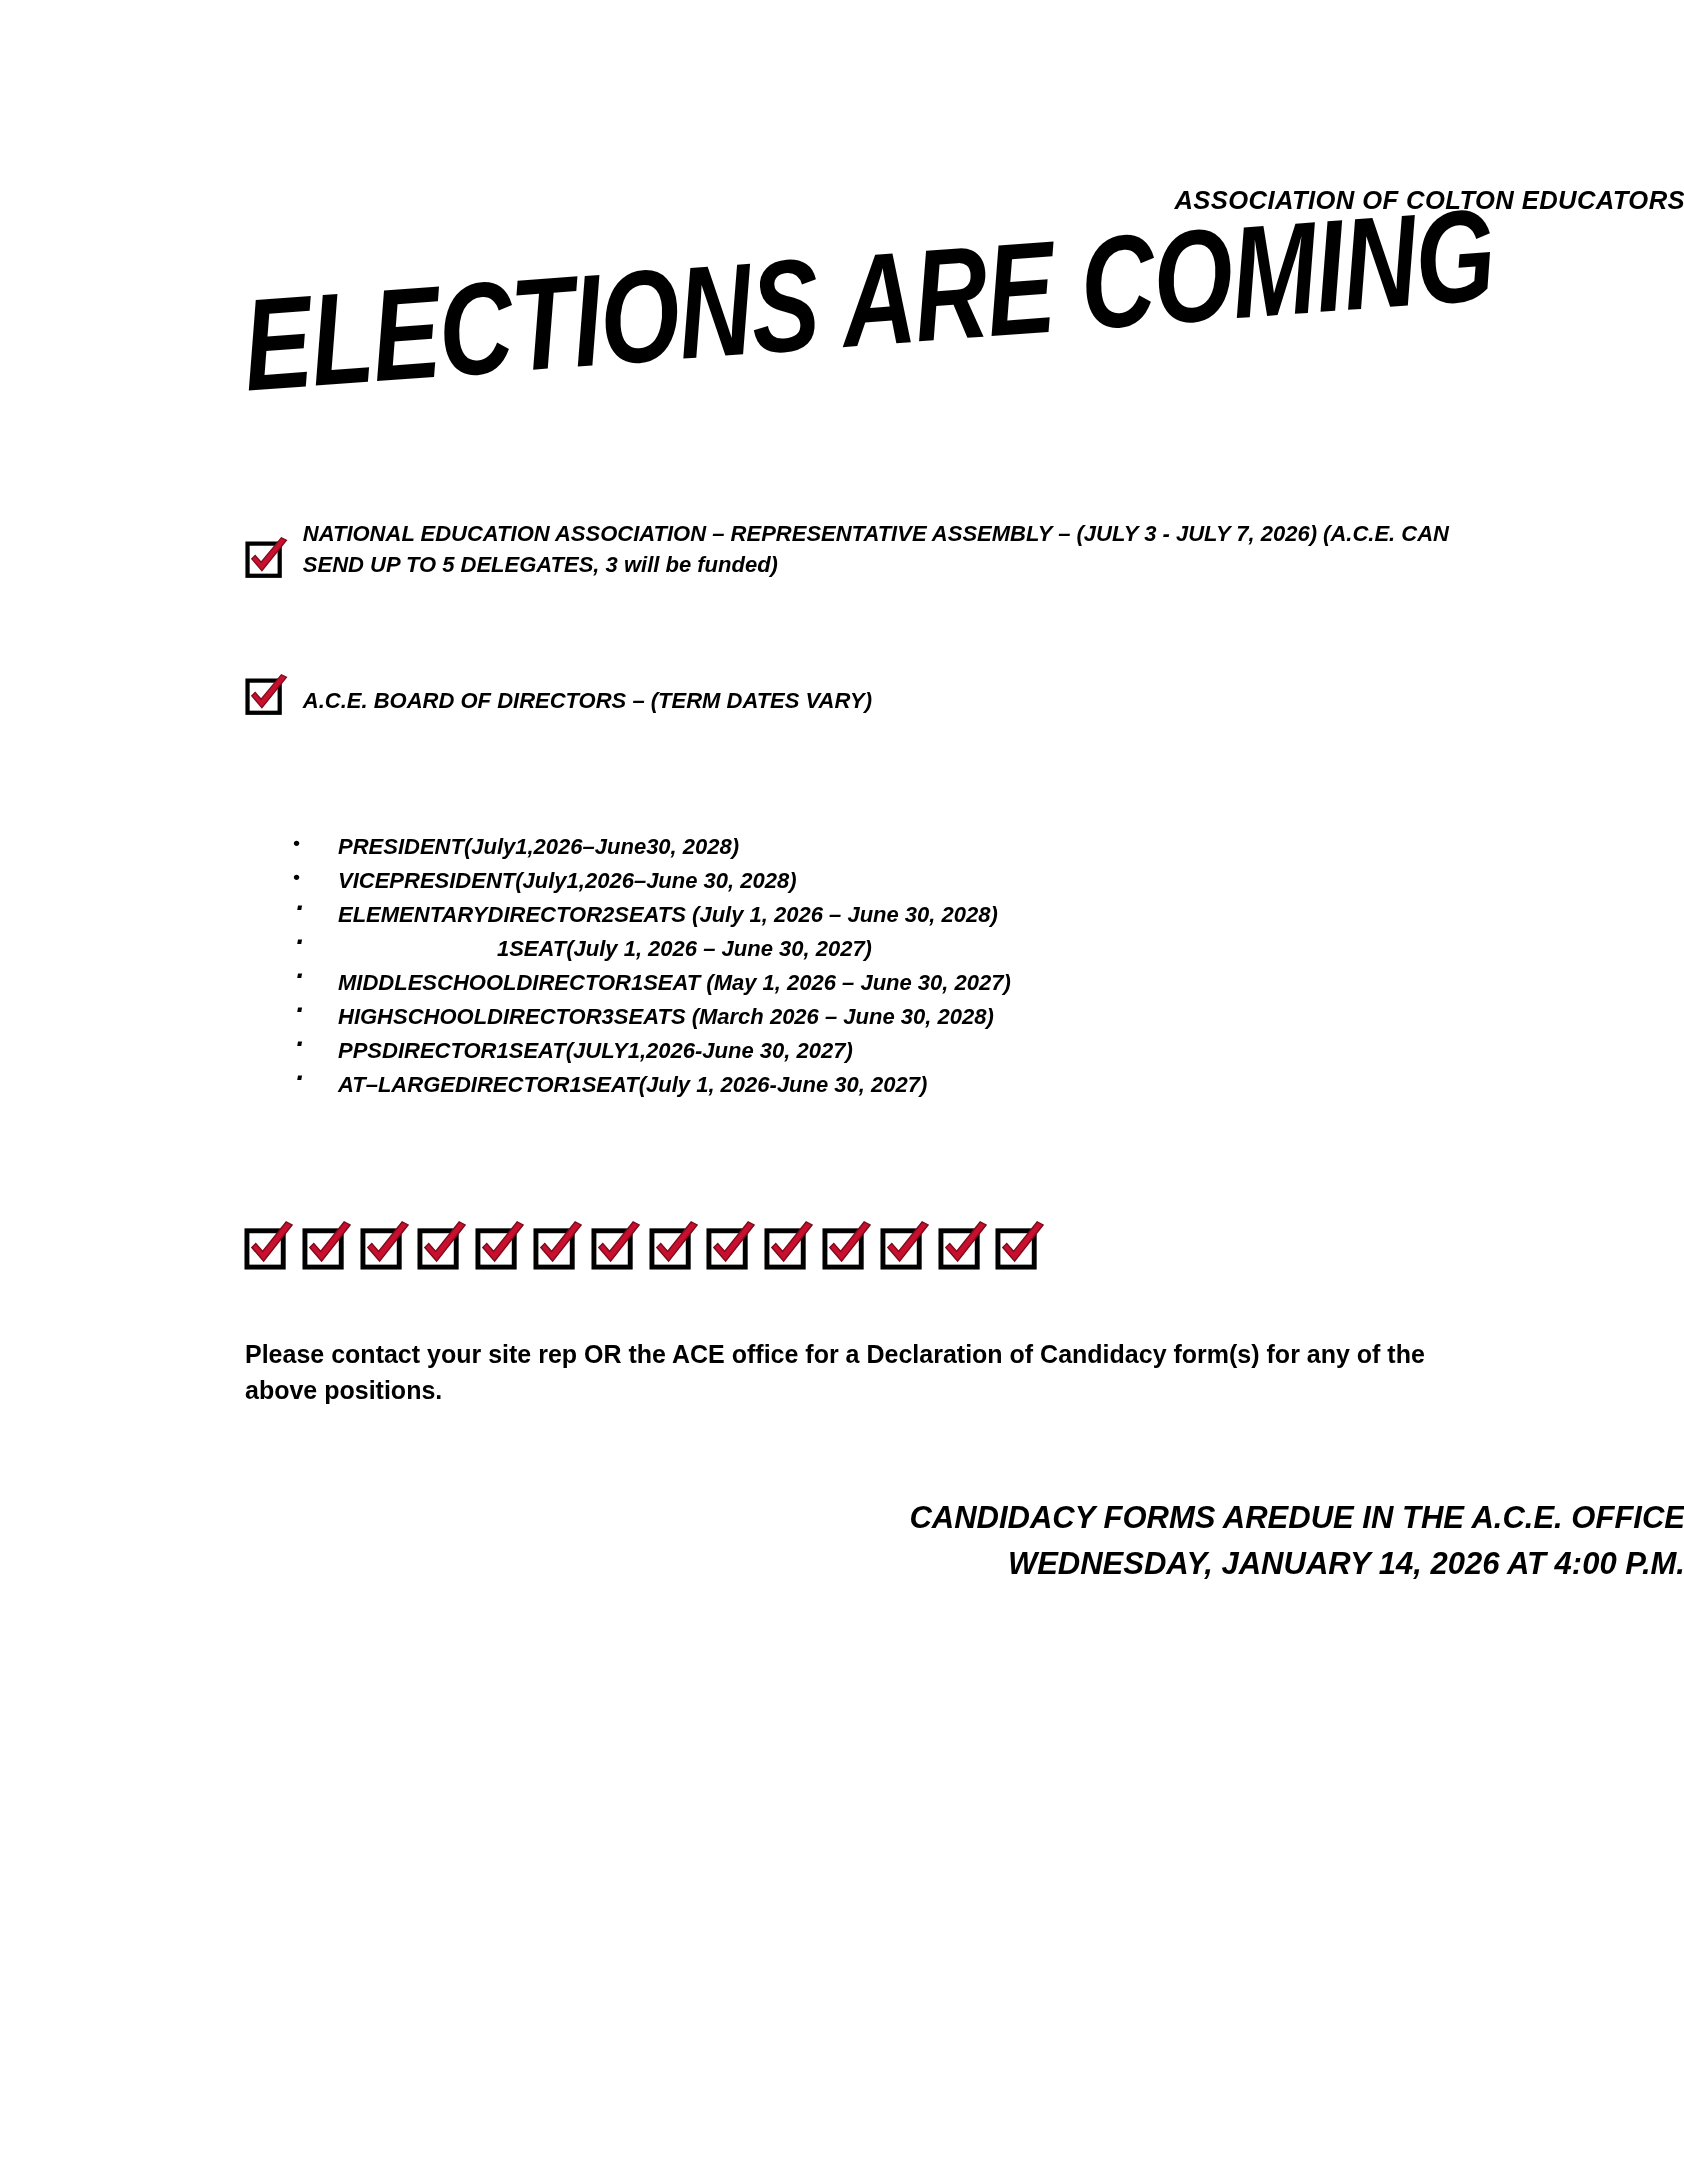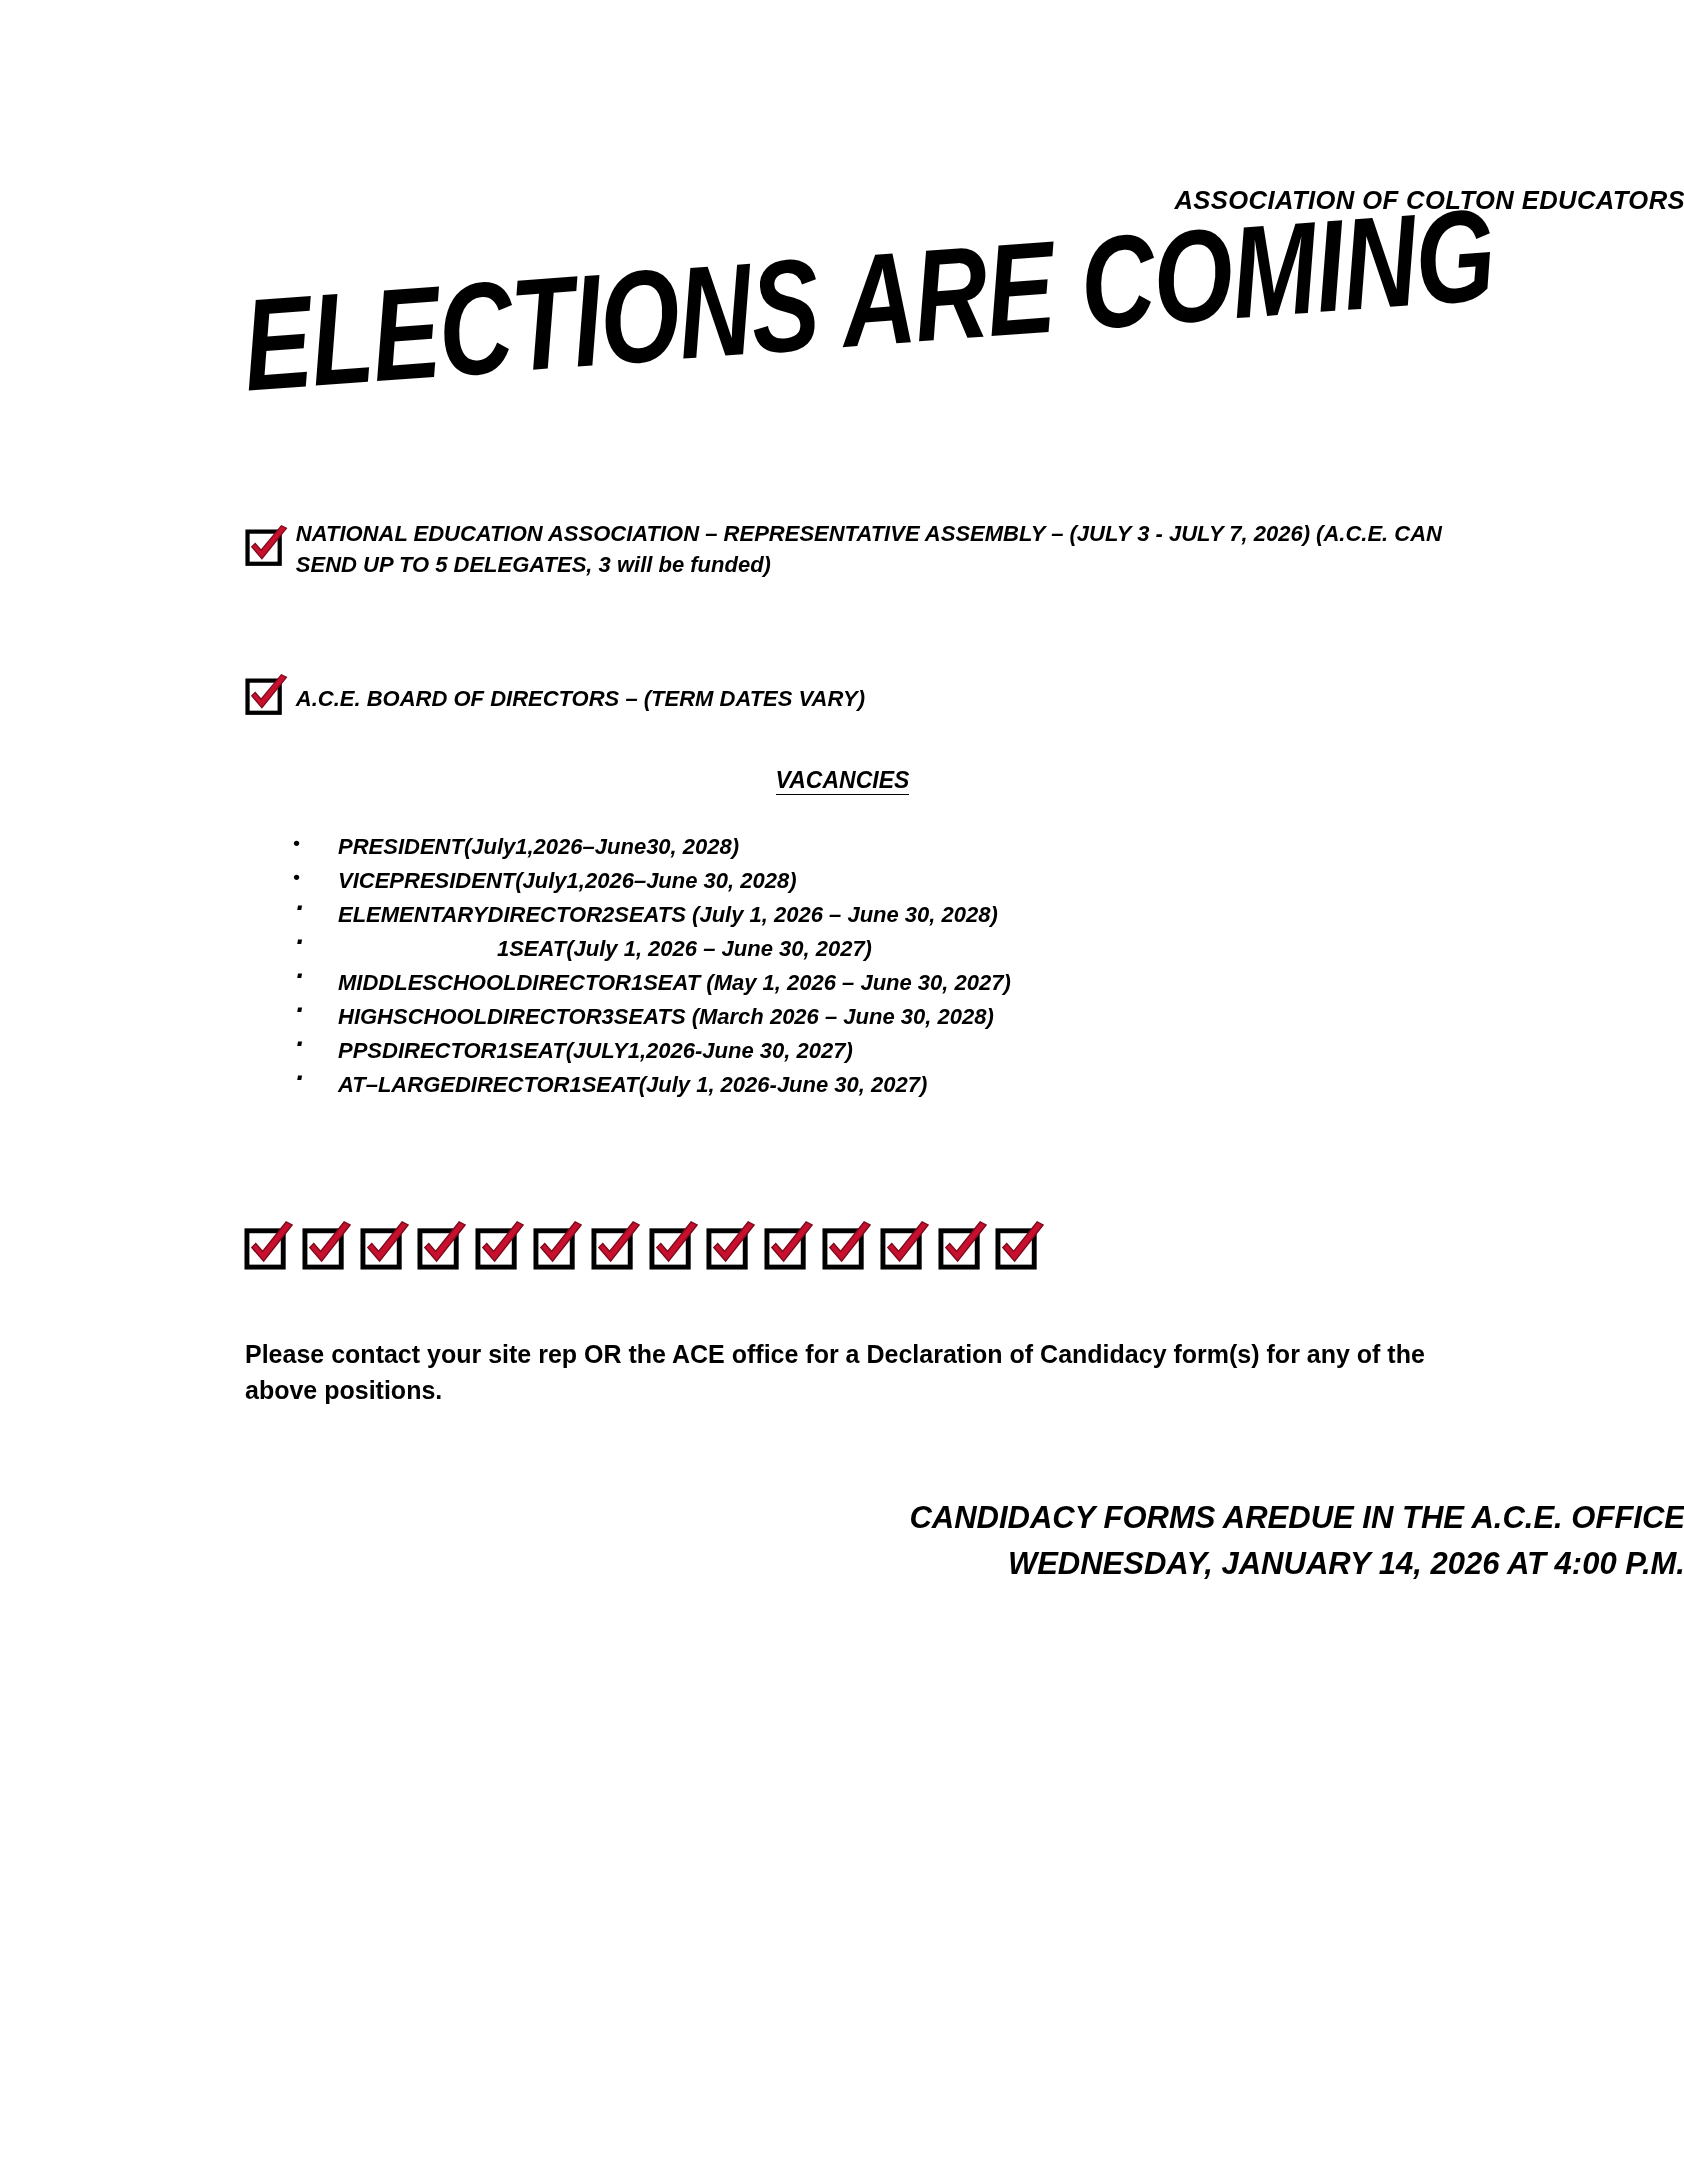--- a/index.html
+++ b/index.html
@@ -63,21 +63,22 @@
     width: 44px;
     height: 44px;
     flex: 0 0 auto;
   }
   .chk svg { display: block; }
 
   
   .chk-row {
     position: absolute;
     display: flex;
-    align-items: center;
+    align-items: flex-end;
+    gap: 7px;
   }
   .chk-row .chk { margin-right: 6.8px; margin-top: 8.5px; }
   .chk-text {
     font-size: 22px;
     font-weight: bold;
     font-style: italic;
     line-height: 1.38;
     padding-top: 15.3px;
   }
 
@@ -193,23 +194,20 @@
   <div class="chk-row" id="row-board">
     <span class="chk">
       <svg viewBox="0 0 52 52" width="44" height="44" aria-hidden="true">
         <rect x="3" y="9" width="38" height="38" fill="#ffffff" stroke="#000000" stroke-width="5"></rect>
         <path d="M8 27 L20 41 L49 5 L43 2 L19 31 L12 23 Z" fill="#C8102E" stroke="#7d0a1d" stroke-width="1.5"></path>
       </svg>
     </span>
     <div class="chk-text">A.C.E. BOARD OF DIRECTORS – (TERM DATES VARY)</div>
   </div>
 
-  <div class="vacancies">
-    <span>VACANCIES</span>
-  </div>
 
   <ul class="vac-list">
     <li class="vac-item">PRESIDENT(July1,2026–June30, 2028)</li>
     <li class="vac-item">VICEPRESIDENT(July1,2026–June 30, 2028)</li>
     <li class="vac-item small-dot">ELEMENTARYDIRECTOR2SEATS (July 1, 2026 – June 30, 2028)</li>
     <li class="vac-item small-dot">                          1SEAT(July 1, 2026 – June 30, 2027)</li>
     <li class="vac-item small-dot">MIDDLESCHOOLDIRECTOR1SEAT (May 1, 2026 – June 30, 2027)</li>
     <li class="vac-item small-dot">HIGHSCHOOLDIRECTOR3SEATS (March 2026 – June 30, 2028)</li>
     <li class="vac-item small-dot">PPSDIRECTOR1SEAT(JULY1,2026-June 30, 2027)</li>
     <li class="vac-item small-dot">AT–LARGEDIRECTOR1SEAT(July 1, 2026-June 30, 2027)</li>

